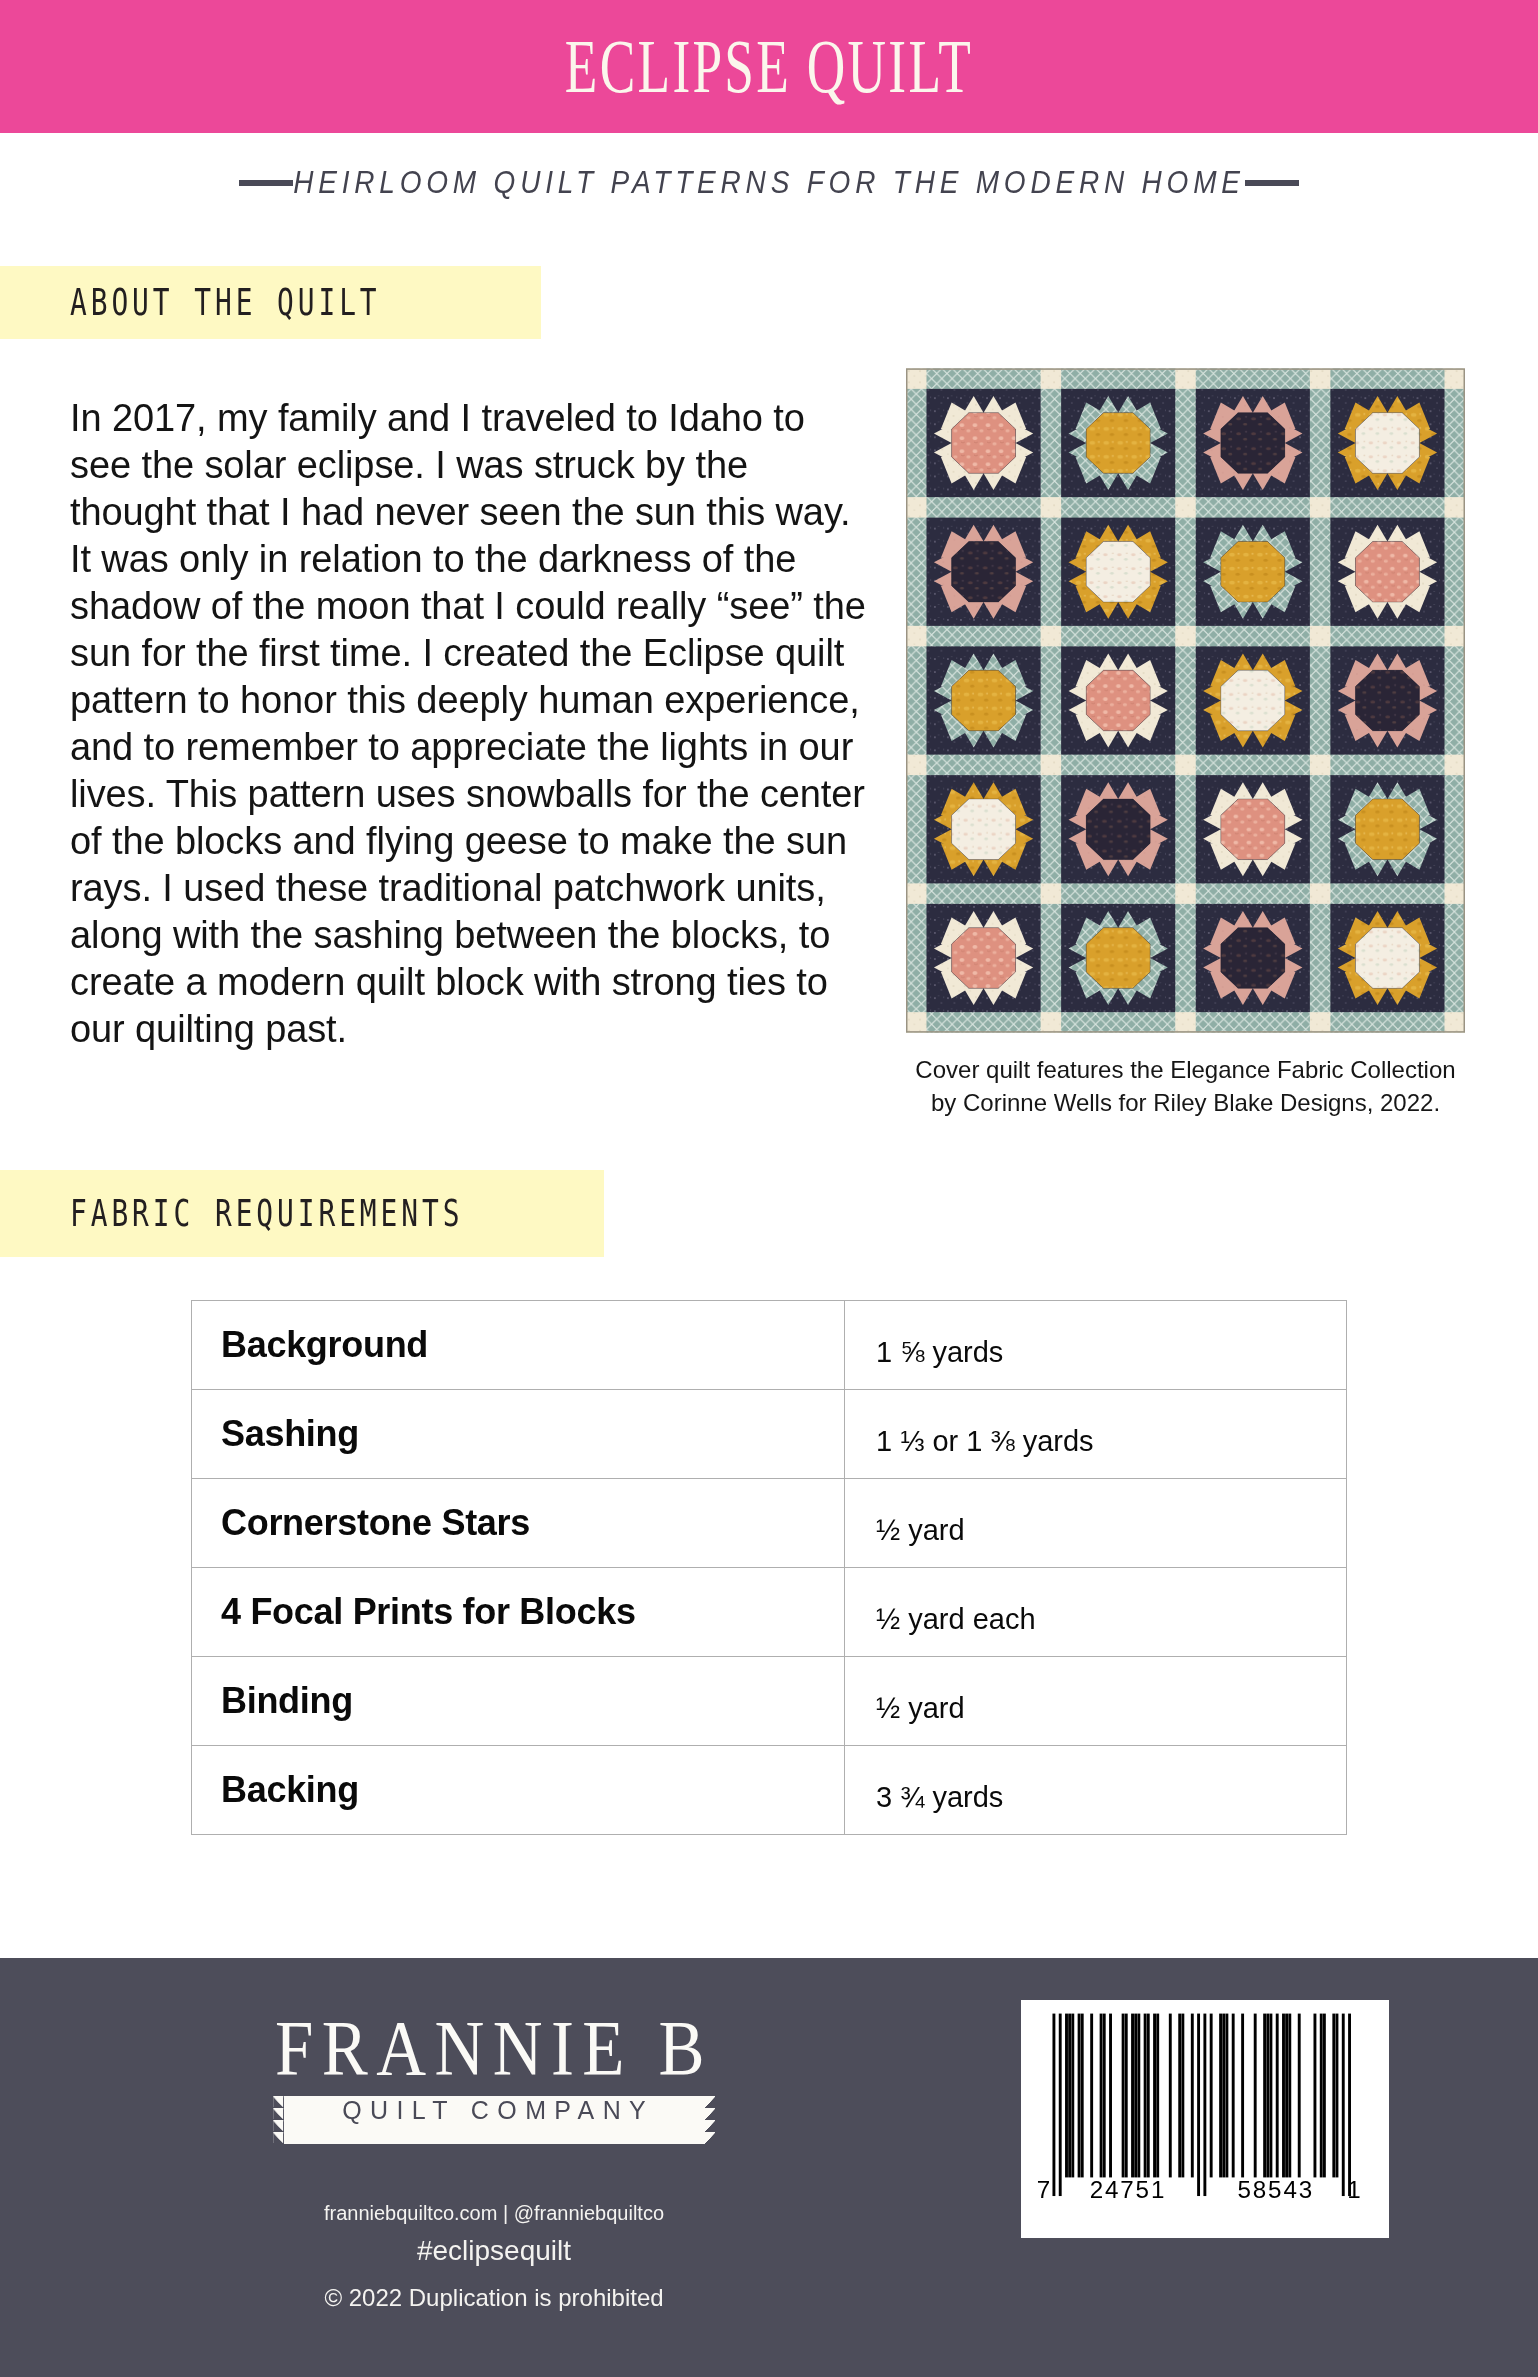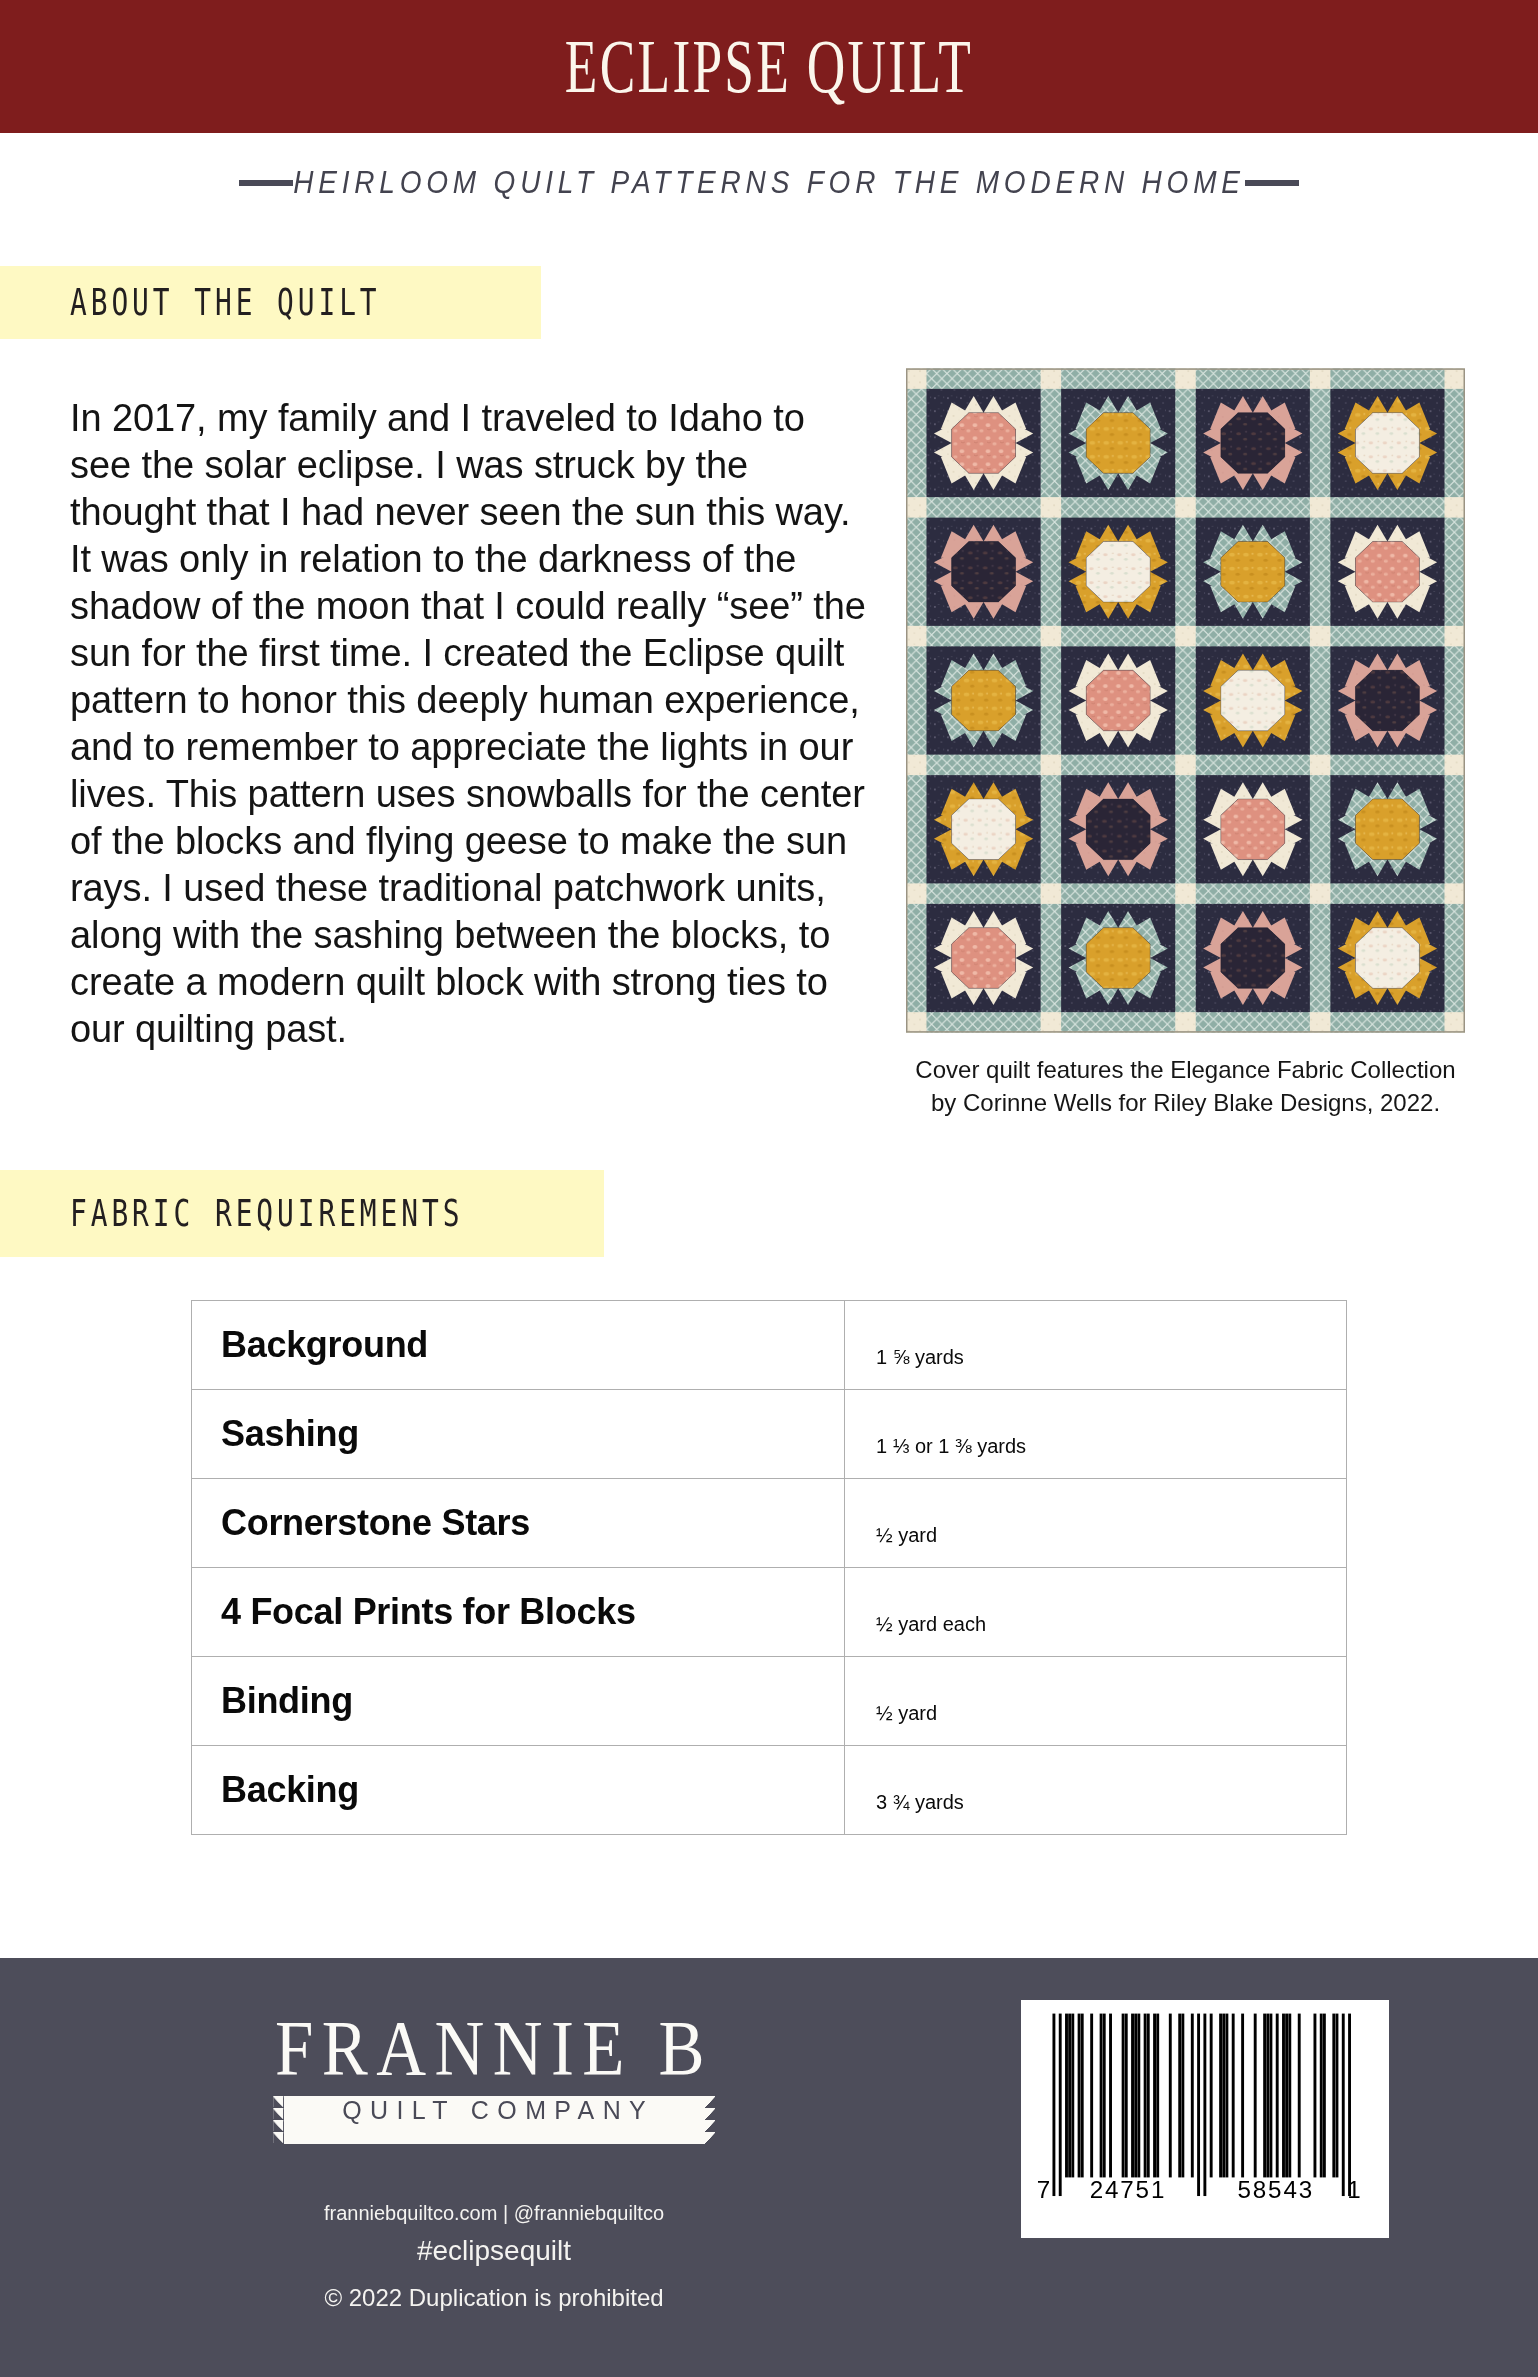--- a/index.html
+++ b/index.html
@@ -7,21 +7,21 @@
   body {
     background:#FFFFFF;
     font-family:"Liberation Sans", sans-serif;
     position:relative;
     overflow:hidden;
   }
 
   
   .header-band {
     position:absolute; left:0; top:0; width:1538px; height:133px;
-    background:#7f1d1d;
+    background:#ec4899;
     display:flex; align-items:center; justify-content:center;
   }
   .header-title {
     font-family:"Liberation Serif", serif;
     color:#FBF6EC;
     font-size:65px;
     letter-spacing:2.8px;
     line-height:1;
     transform:scaleX(0.82) scaleY(1.18);
     transform-origin:center;
@@ -100,21 +100,21 @@
   .fabric-table td.c-name {
     width:653px;
     padding-left:29px;
     font-size:36px;
     font-weight:bold;
     color:#0A0A0A;
     letter-spacing:-0.3px;
   }
   .fabric-table td.c-amt {
     padding-left:31px;
-    font-size:20px;
+    font-size:29px;
     font-weight:300;
     color:#0A0A0A;
     vertical-align:bottom;
     padding-bottom:20.5px;
   }
 
   
   .footer-band {
     position:absolute; left:0; top:1958px; width:1538px; height:420px;
     background:#4D4D5A;

